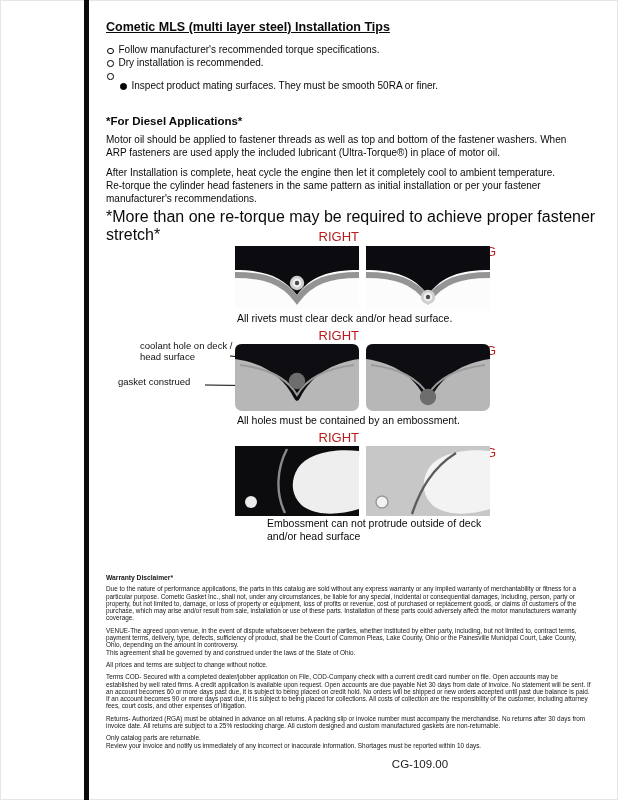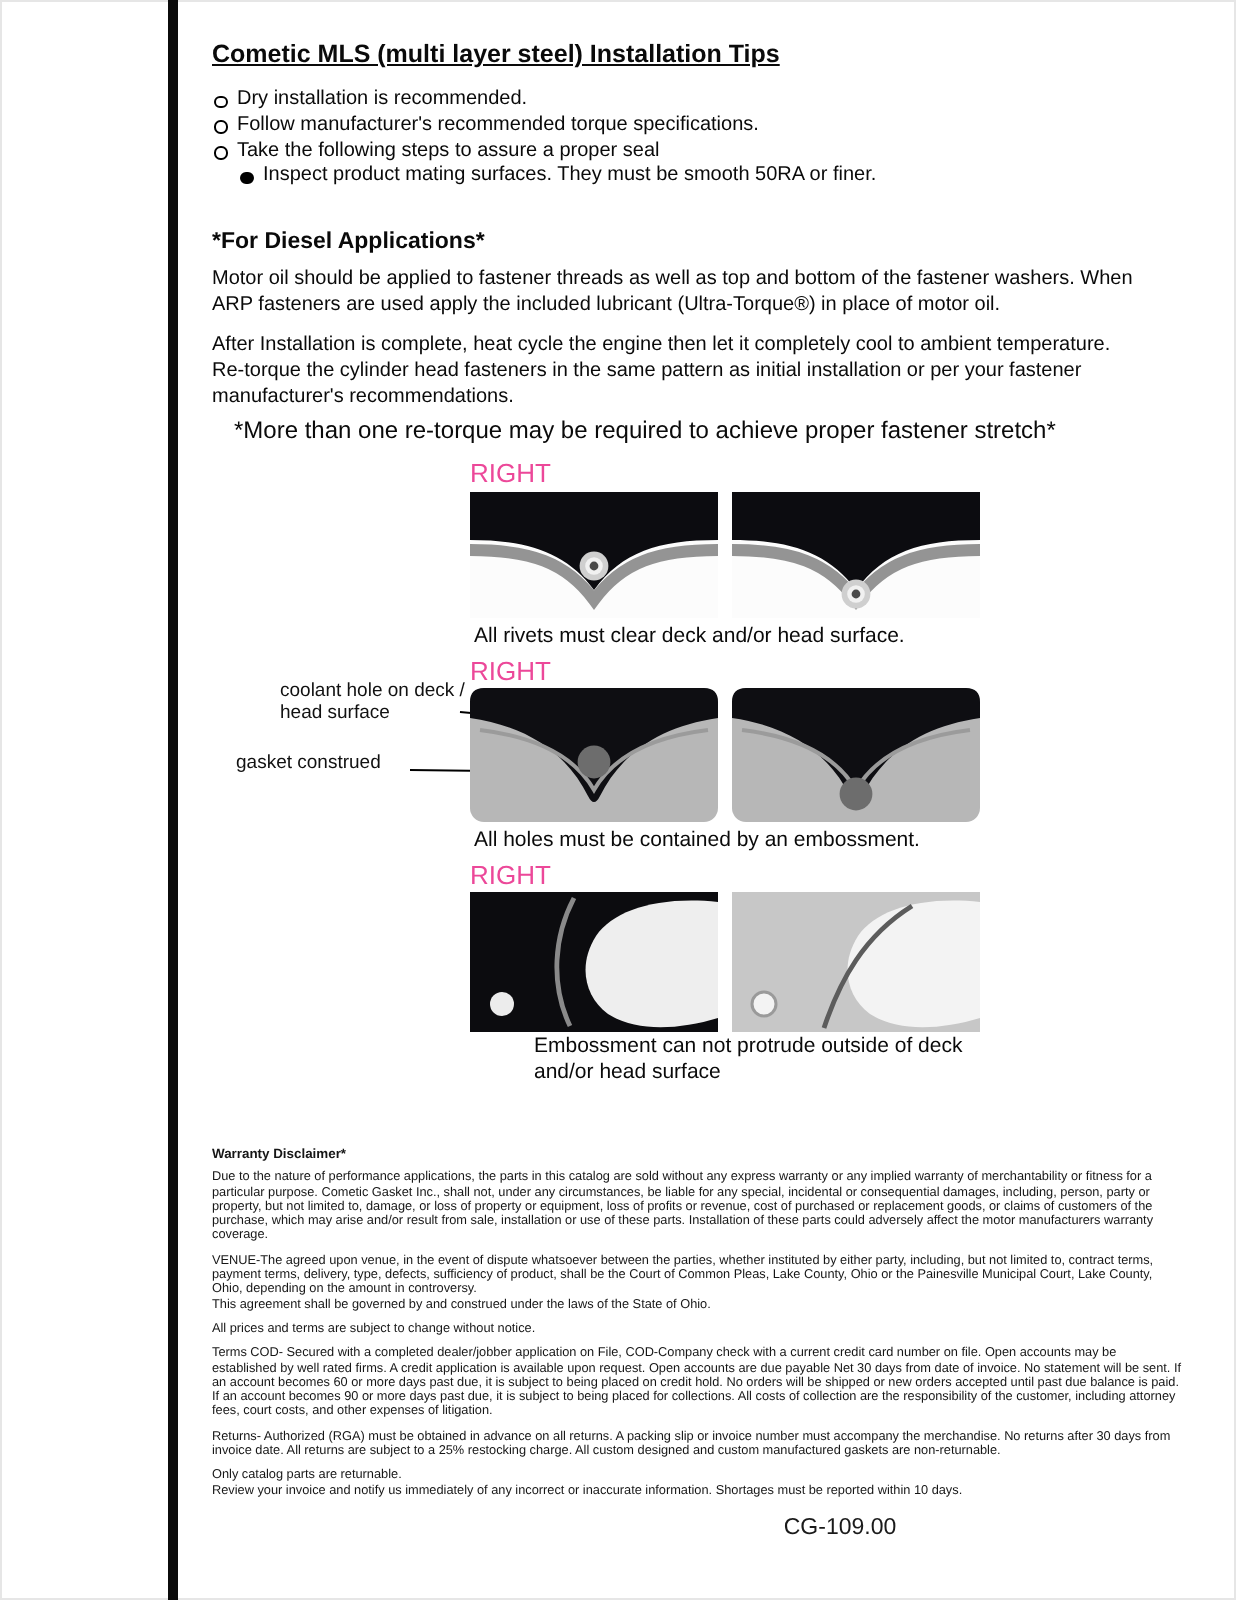--- a/index.html
+++ b/index.html
@@ -12,22 +12,22 @@
   .title{position:absolute;left:106px;top:20px;font-size:12.5px;font-weight:bold;text-decoration:underline;}
   .tips{position:absolute;left:107px;top:44px;margin:0;padding:0;list-style:none;font-size:10px;line-height:12.8px;width:480px;}
   .tip{display:flex;align-items:flex-start;}
   .tip.sub{margin-left:13px;}
   .mk{flex:0 0 auto;width:4.5px;height:4.5px;border-radius:50%;margin:3.6px 5px 0 0;border:1px solid #000;}
   .mk.filled{background:#000;}
   .diesel-h{position:absolute;left:106px;top:115px;font-size:11.5px;font-weight:bold;}
   .body-para{position:absolute;left:106px;width:462px;font-size:10px;line-height:13px;}
   .para1{top:133px;}
   .para2{top:166px;}
-  .note{position:absolute;left:117px;top:208px;font-size:12px;}
-  .col-label{position:absolute;width:124px;text-align:left;font-size:13px;color:#ec4899;}
+  .note{position:absolute;left:106px;top:208px;font-size:16px;}
+  .col-label{position:absolute;width:124px;text-align:right;font-size:13px;color:#b91c1c;}
   .lab-right{left:235px;}
   .lab-wrong{left:372px;margin-top:15px;}
   .row1-lab{top:229px;} .row2-lab{top:328px;} .row3-lab{top:430px;}
   .tile{position:absolute;display:block;}
   .t-left{left:235px;} .t-right{left:366px;}
   .row1-tile{top:246px;width:124px;height:63px;}
   .row2-tile{top:344px;width:124px;height:67px;}
   .row3-tile{top:446px;width:124px;height:70px;}
   .caption{position:absolute;left:237px;font-size:10.5px;line-height:13px;}
   .cap1{top:312px;} .cap2{top:414px;} .cap3{top:517px;width:240px;margin-left:30px;}
@@ -43,29 +43,28 @@
 </head>
 <body>
 
 <div class="edge-bar"></div>
 
 <div class="title">Cometic MLS (multi layer steel) Installation Tips</div>
 
 <ul class="tips">
   <li class="tip">
     <span class="mk"></span>
+    <span>Follow manufacturer's recommended torque specifications.</span>
+  </li>
+  <li class="tip">
+    <span class="mk"></span>
     <span>Dry installation is recommended.</span>
   </li>
   <li class="tip">
     <span class="mk"></span>
-    <span>Follow manufacturer's recommended torque specifications.</span>
-  </li>
-  <li class="tip">
-    <span class="mk"></span>
-    <span>Take the following steps to assure a proper seal</span>
   </li>
   <li class="tip sub">
     <span class="mk filled"></span>
     <span>Inspect product mating surfaces.  They must be smooth 50RA or finer.</span>
   </li>
 </ul>
 
 <div class="diesel-h">*For Diesel Applications*</div>
 <div class="body-para para1">Motor oil should be applied to fastener threads as well as top and bottom of the fastener washers. When ARP fasteners are used apply the included lubricant (Ultra-Torque®) in place of motor oil.</div>
 <div class="body-para para2">After Installation is complete, heat cycle the engine then let it completely cool to ambient temperature. Re-torque the cylinder head fasteners in the same pattern as initial installation or per your fastener manufacturer's recommendations.</div>

